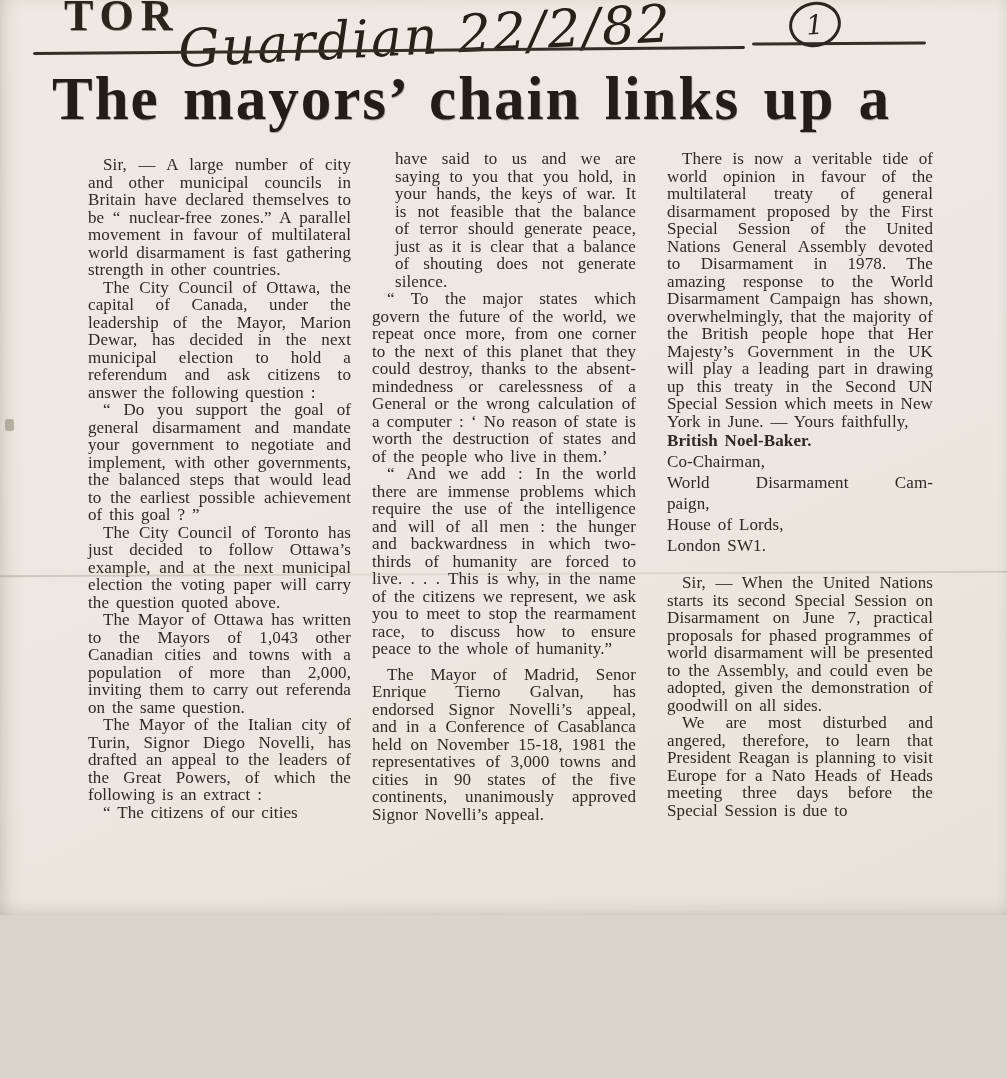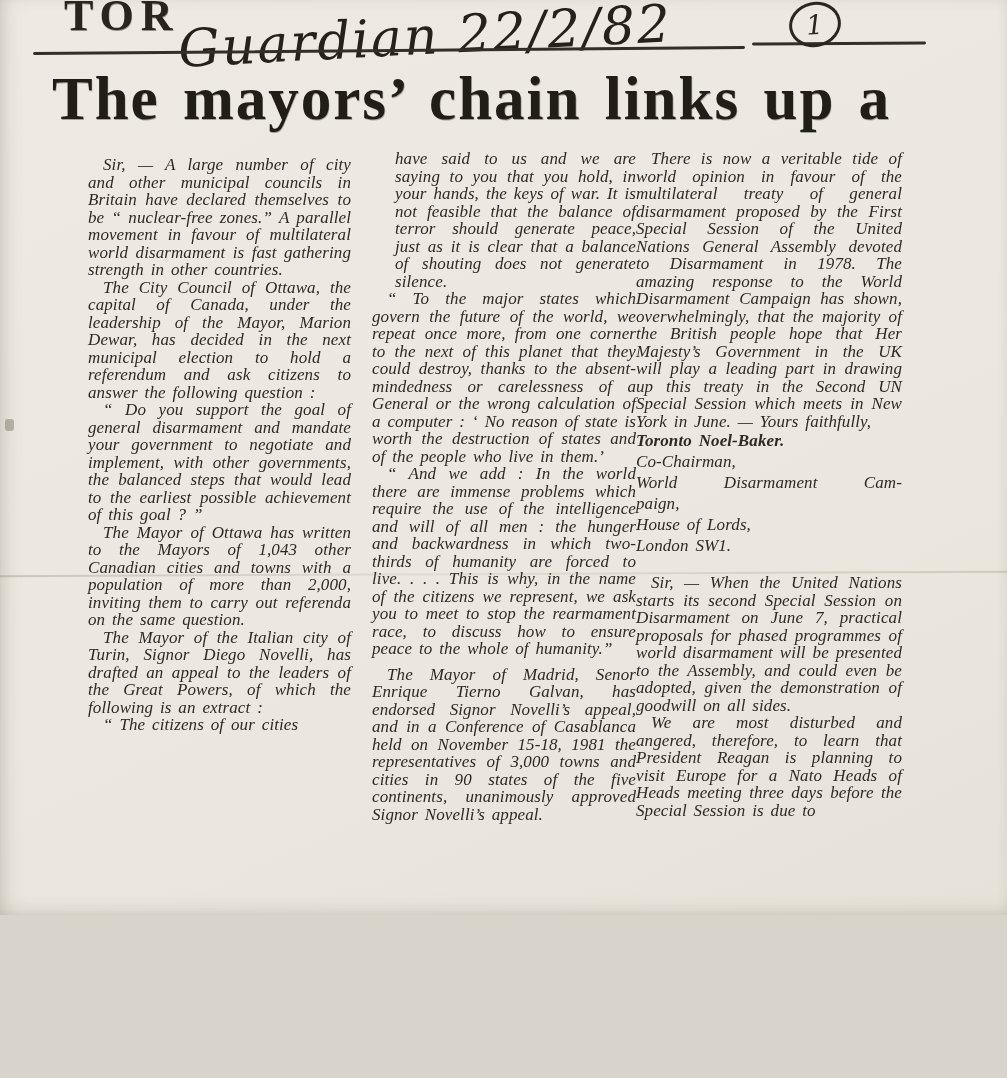--- a/index.html
+++ b/index.html
@@ -39,25 +39,25 @@
   }
   .headline {
     position:absolute; left:52px; top:64px; margin:0; white-space:nowrap;
     font-size:61px; font-weight:700; color:#211e18;
     letter-spacing:2px; word-spacing:6px;
     text-shadow:0.6px 0.6px 0 rgba(35,30,22,.35);
   }
   
   .col {
     position:absolute; color:#2e2a23; text-align:justify;
-    font-size:17px; line-height:17.5px; word-spacing:2.5px; letter-spacing:0.1px;font-style:italic;
+    font-size:17px; line-height:17.5px; word-spacing:2.5px; letter-spacing:0.1px;
   }
   .col1 { left:88px;  top:156px; width:263px; }
   .col2 { left:372px; top:150px; width:264px; }
-  .col3 { left:636px; top:150px; width:266px; }
+  .col3 { left:667px; top:150px; width:266px; }
   .blk { margin:0; }
   .para { text-indent:15px; }
   .para-noindent { text-indent:0;margin-left:23px; }
   .line, .line-bold, .line-justify { text-align:left; line-height:21px; }
   .line-bold { font-weight:bold; }
   .line-justify { text-align:justify; text-align-last:justify; }
   .gap { height:18px; }
   .gap-small { height:8px; }
   
   .crease {
@@ -88,34 +88,35 @@
   <div class="circle-num">
     <span>1</span>
   </div>
 
   <h1 class="headline">The mayors’ chain links up a</h1>
 
   <div class="col col1">
       <p class="blk para">Sir, — A large number of city and other municipal councils in Britain have declared themselves to be “ nuclear-free zones.” A parallel movement in favour of multilateral world disarmament is fast gathering strength in other countries.</p>
       <p class="blk para">The City Council of Ottawa, the capital of Canada, under the leadership of the Mayor, Marion Dewar, has decided in the next municipal election to hold a referendum and ask citizens to answer the following question :</p>
       <p class="blk para">“ Do you support the goal of general disarmament and mandate your government to negotiate and implement, with other governments, the balanced steps that would lead to the earliest possible achievement of this goal ? ”</p>
+      <p class="blk para">The City Council of Toronto has just decided to follow Ottawa’s example, and at the next municipal election the voting paper will carry the question quoted above.</p>
       <p class="blk para">The Mayor of Ottawa has written to the Mayors of 1,043 other Canadian cities and towns with a population of more than 2,000, inviting them to carry out referenda on the same question.</p>
       <p class="blk para">The Mayor of the Italian city of Turin, Signor Diego Novelli, has drafted an appeal to the leaders of the Great Powers, of which the following is an extract :</p>
       <p class="blk para">“ The citizens of our cities</p>
     </div>
   <div class="col col2">
       <p class="blk para-noindent">have said to us and we are saying to you that you hold, in your hands, the keys of war. It is not feasible that the balance of terror should generate peace, just as it is clear that a balance of shouting does not generate silence.</p>
       <p class="blk para">“ To the major states which govern the future of the world, we repeat once more, from one corner to the next of this planet that they could destroy, thanks to the absent-mindedness or carelessness of a General or the wrong calculation of a computer : ‘ No reason of state is worth the destruction of states and of the people who live in them.’</p>
       <p class="blk para">“ And we add : In the world there are immense problems which require the use of the intelligence and will of all men : the hunger and backwardness in which two-thirds of humanity are forced to live. . . . This is why, in the name of the citizens we represent, we ask you to meet to stop the rearmament race, to discuss how to ensure peace to the whole of humanity.”</p>
       <p class="blk gap-small"></p>
       <p class="blk para">The Mayor of Madrid, Senor Enrique Tierno Galvan, has endorsed Signor Novelli’s appeal, and in a Conference of Casablanca held on November 15-18, 1981 the representatives of 3,000 towns and cities in 90 states of the five continents, unanimously approved Signor Novelli’s appeal.</p>
     </div>
   <div class="col col3">
       <p class="blk para">There is now a veritable tide of world opinion in favour of the multilateral treaty of general disarmament proposed by the First Special Session of the United Nations General Assembly devoted to Disarmament in 1978. The amazing response to the World Disarmament Campaign has shown, overwhelmingly, that the majority of the British people hope that Her Majesty’s Government in the UK will play a leading part in drawing up this treaty in the Second UN Special Session which meets in New York in June. — Yours faithfully,</p>
-      <p class="blk line-bold">Toronto Noel-Baker.</p>
+      <p class="blk line-bold">British Noel-Baker.</p>
       <p class="blk line">Co-Chairman,</p>
       <p class="blk line-justify">World Disarmament Cam-</p>
       <p class="blk line">paign,</p>
       <p class="blk line">House of Lords,</p>
       <p class="blk line">London SW1.</p>
       <p class="blk gap"></p>
       <p class="blk para">Sir, — When the United Nations starts its second Special Session on Disarmament on June 7, practical proposals for phased programmes of world disarmament will be presented to the Assembly, and could even be adopted, given the demonstration of goodwill on all sides.</p>
       <p class="blk para">We are most disturbed and angered, therefore, to learn that President Reagan is planning to visit Europe for a Nato Heads of Heads meeting three days before the Special Session is due to</p>
     </div>
 

